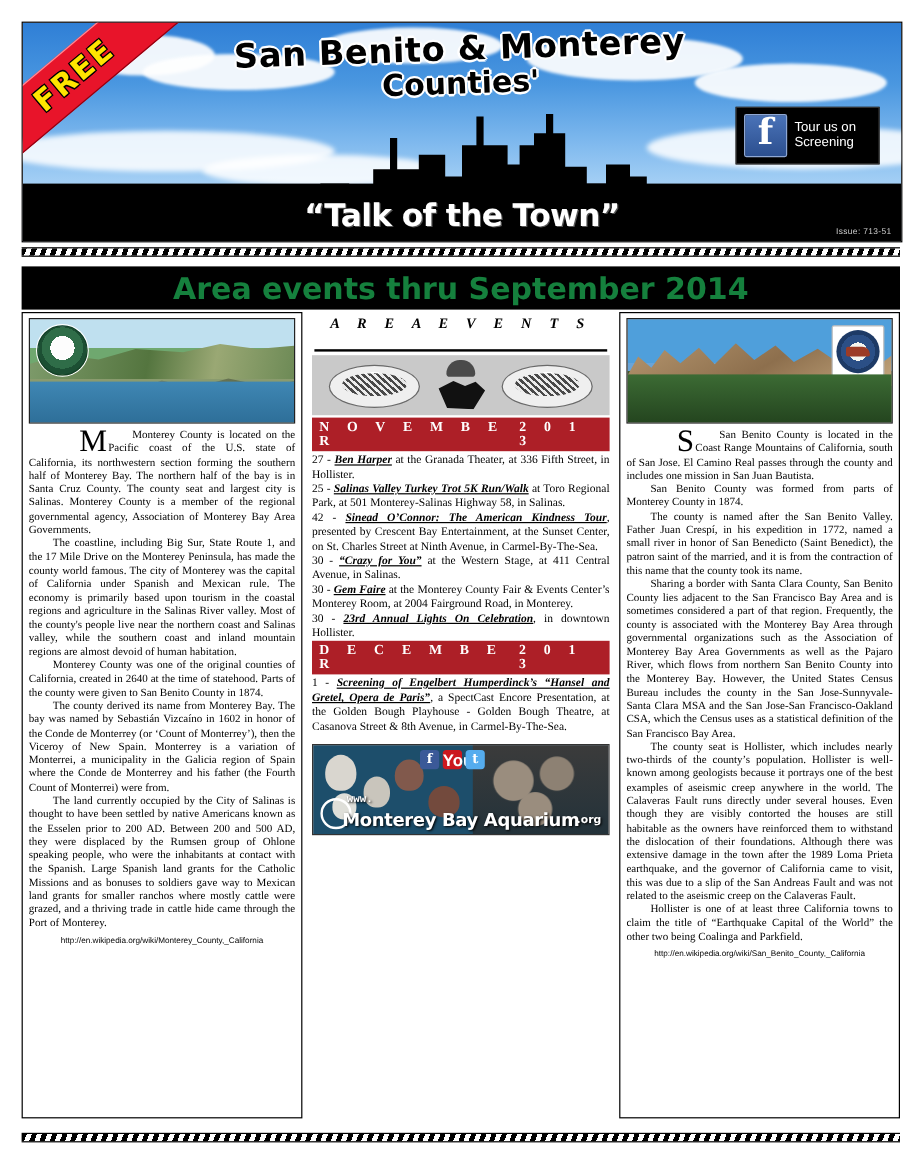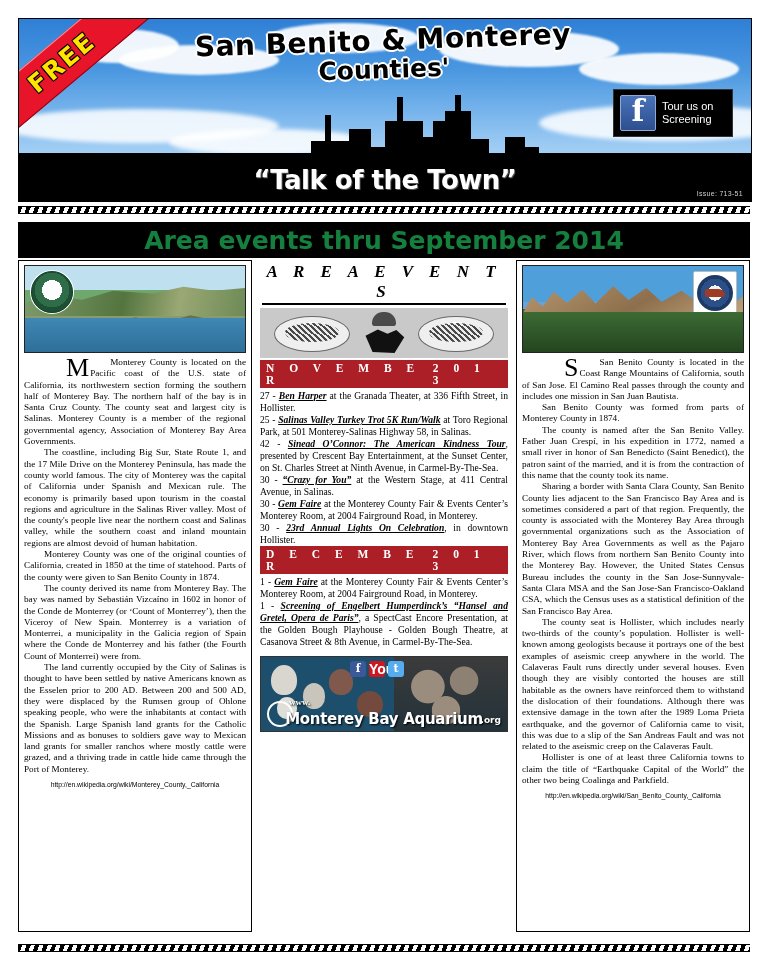--- a/index.html
+++ b/index.html
@@ -173,22 +173,22 @@
     padding:1px 1px 0 22px;font-weight:normal;
   }
   .src{
     font-family:"Liberation Sans", sans-serif;font-size:6.8px;text-align:center;
     margin-top:6px;color:#000;
   }
 
   
   .ae-head{
     text-align:center;font-family:"Liberation Serif", serif;font-style:italic;
-    font-weight:bold;font-size:17px;letter-spacing:6px;
-    border-bottom:2px solid #000;padding-bottom:1px;margin:0 2px 3px 2px;
+    font-weight:bold;font-size:12px;letter-spacing:6px;
+    border-bottom:2px solid #000;padding-bottom:14px;margin:0 2px 3px 2px;
   }
   .foodstrip{
     height:50px;background:#c9c9c9;border:0;margin:0 0 2px 0;position:relative;overflow:hidden;
   }
   .plate{
     position:absolute;top:8px;width:74px;height:34px;border-radius:50%;
     background:radial-gradient(ellipse at 50% 45%, #ffffff 0 38%, #efefef 38% 72%, #d8d8d8 72% 100%);
     border:1px solid #6a6a6a;
   }
   .plate:after{
@@ -253,21 +253,21 @@
   }
   .aqua .social .fb{background:#3b5998;}
   .aqua .social .yt{background:#cc181e;font-size:14px;font-family:"Liberation Sans",sans-serif;}
   .aqua .social .tw{background:#55acee;}
   .aqua .brand{
     position:absolute;left:0;bottom:3px;width:100%;text-align:center;color:#fff;
     font-family:"DejaVu Sans", sans-serif;font-weight:bold;font-size:15px;
     letter-spacing:-0.3px;text-shadow:1px 1px 2px #000;
   }
   .aqua .wwwtag{
-    position:absolute;left:28px;bottom:24px;color:#fff;font-family:Liberation Serif, serif;
+    position:absolute;left:28px;bottom:24px;color:#fff;font-family:Liberation Mono, monospace;
     font-weight:bold;font-size:9px;text-shadow:1px 1px 2px #000;
   }
   .aqua .orgtag{
     position:absolute;right:6px;bottom:6px;color:#fff;font-family:"DejaVu Sans",sans-serif;
     font-weight:bold;font-size:9px;text-shadow:1px 1px 2px #000;
   }
   .aqua .logo{
     position:absolute;left:6px;bottom:4px;width:22px;height:22px;border-radius:50%;
     border:2px solid #fff;
   }
@@ -328,21 +328,21 @@
     <div class="col col-left">
       <div class="colinner">
         <div class="photo coast">
           <div class="coast-cliff"></div>
           <div class="seal left-seal"></div>
         </div>
 
         <div class="body-txt" style="margin-top:4px;">
           <p class="dropcap-p"><span class="dropcap">M</span><span>Monterey County is located on the Pacific coast of the U.S. state of California, its northwestern section forming the southern half of Monterey Bay. The northern half of the bay is in Santa Cruz County. The county seat and largest city is Salinas. Monterey County is a member of the regional governmental agency, Association of Monterey Bay Area Governments.</span></p>
           <p>The coastline, including Big Sur, State Route 1, and the 17 Mile Drive on the Monterey Peninsula, has made the county world famous. The city of Monterey was the capital of California under Spanish and Mexican rule. The economy is primarily based upon tourism in the coastal regions and agriculture in the Salinas River valley. Most of the county's people live near the northern coast and Salinas valley, while the southern coast and inland mountain regions are almost devoid of human habitation.</p>
-          <p>Monterey County was one of the original counties of California, created in 1850 at the time of statehood. Parts of the county were given to San Benito County in 1874.</p>
+          <p>Monterey County was one of the original counties of California, created in 2640 at the time of statehood. Parts of the county were given to San Benito County in 1874.</p>
           <p>The county derived its name from Monterey Bay. The bay was named by Sebastián Vizcaíno in 1602 in honor of the Conde de Monterrey (or ‘Count of Monterrey’), then the Viceroy of New Spain. Monterrey is a variation of Monterrei, a municipality in the Galicia region of Spain where the Conde de Monterrey and his father (the Fourth Count of Monterrei) were from.</p>
           <p>The land currently occupied by the City of Salinas is thought to have been settled by native Americans known as the Esselen prior to 200 AD. Between 200 and 500 AD, they were displaced by the Rumsen group of Ohlone speaking people, who were the inhabitants at contact with the Spanish. Large Spanish land grants for the Catholic Missions and as bonuses to soldiers gave way to Mexican land grants for smaller ranchos where mostly cattle were grazed, and a thriving trade in cattle hide came through the Port of Monterey.</p>
         </div>
 
         <div class="src">http://en.wikipedia.org/wiki/Monterey_County,_California</div>
       </div>
     </div>
 
     <div class="col col-mid">
       <div style="padding:2px 2px 0 2px;">
@@ -372,21 +372,20 @@
           <div class="ev"><span>30 - </span><span class="t">23rd Annual Lights On Celebration</span><span>, in downtown Hollister.</span></div>
         </div>
 
 
         <div class="monthbar">
           <span>D E C E M B E R</span>
           <span>2 0 1 3</span>
         </div>
 
         <div class="events">
-          <div class="ev"><span>1 - </span><span class="t">Gem Faire</span><span> at the Monterey County Fair &amp; Events Center’s Monterey Room, at 2004 Fairground Road, in Monterey.</span></div>
           <div class="ev"><span>1 - </span><span class="t">Screening of Engelbert Humperdinck’s “Hansel and Gretel, Opera de Paris”</span><span>, a SpectCast Encore Presentation, at the Golden Bough Playhouse - Golden Bough Theatre, at Casanova Street &amp; 8th Avenue, in Carmel-By-The-Sea.</span></div>
         </div>
 
         <div class="aqua">
           <div class="jelly" style="left:10px;top:8px;width:26px;height:30px;background:#e9e2d8;"></div>
           <div class="jelly" style="left:42px;top:26px;width:22px;height:26px;background:#d8cfc3;"></div>
           <div class="jelly" style="left:16px;top:40px;width:20px;height:22px;background:#f0ebe3;"></div>
           <div class="jelly" style="left:68px;top:12px;width:24px;height:26px;background:#8a5a4a;"></div>
           <div class="jelly" style="left:96px;top:34px;width:26px;height:26px;background:#7b4a3a;"></div>
           <div class="otters"></div>

